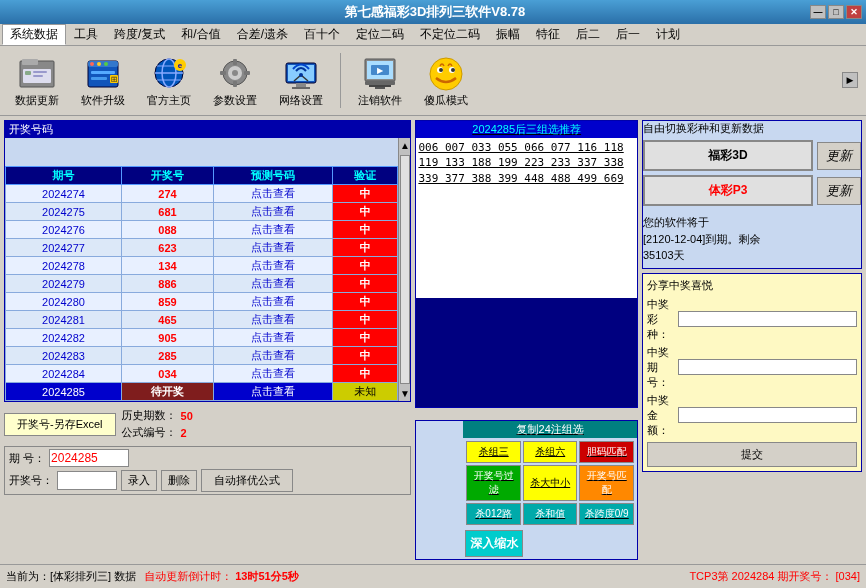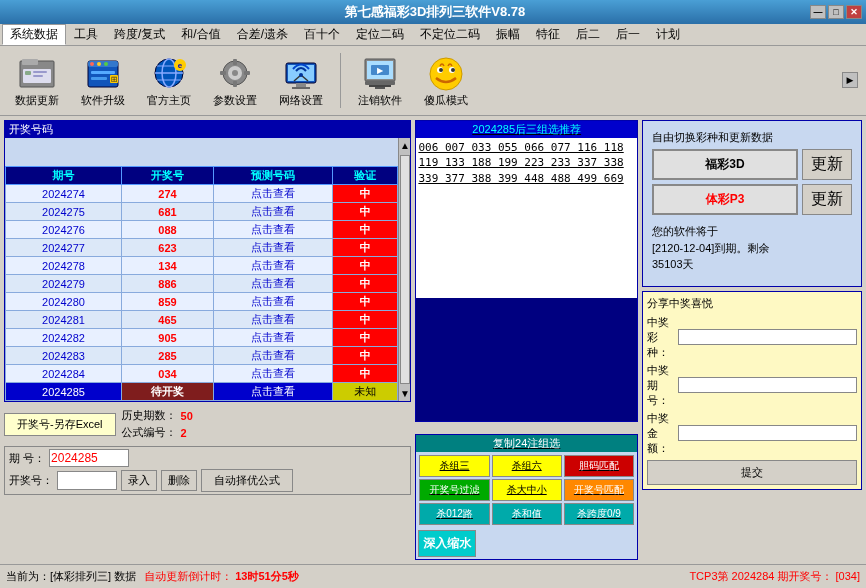--- a/index.html
+++ b/index.html
@@ -247,20 +247,21 @@
       padding: 2px;
       font-size: 11px;
       color: #000;
       line-height: 1.4;
       min-height: 160px;
     }
 
     .combo-box {
       border: 1px solid #0000aa;
       background: #c8d8f0;
+      padding-left: 47px;
     }
     .combo-header {
       background: #008080;
       color: white;
       text-align: center;
       padding: 1px;
       font-size: 11px;
     }
     .combo-buttons {
       display: grid;
@@ -297,21 +298,21 @@
     .right-panel {
       width: 220px;
       display: flex;
       flex-direction: column;
       gap: 4px;
     }
 
     .right-top {
       border: 1px solid #0000aa;
       background: #c8d8f0;
-      padding: 9px;
+      padding: 0;
     }
     .right-top-header {
       color: #000;
       font-size: 11px;
       margin-bottom: 4px;
     }
     .right-btn-row {
       display: flex;
       gap: 4px;
       margin-bottom: 4px;
@@ -325,23 +326,24 @@
       cursor: pointer;
       border: 2px solid #888;
       background: #e0e0e0;
       font-weight: bold;
     }
     .lottery-btn.tiancai { color: red; }
     .update-btn {
       background: #d4d0c8;
       border: 1px solid #888;
       padding: 4px 8px;
-      font-size: 16px;
+      font-size: 13px;
       cursor: pointer;
       white-space: nowrap;
+      font-style: italic;
     }
     .expire-info {
       font-size: 11px;
       color: #000;
       padding: 4px 0;
       line-height: 1.5;
     }
 
     .right-bottom {
       border: 1px solid #0000aa;

